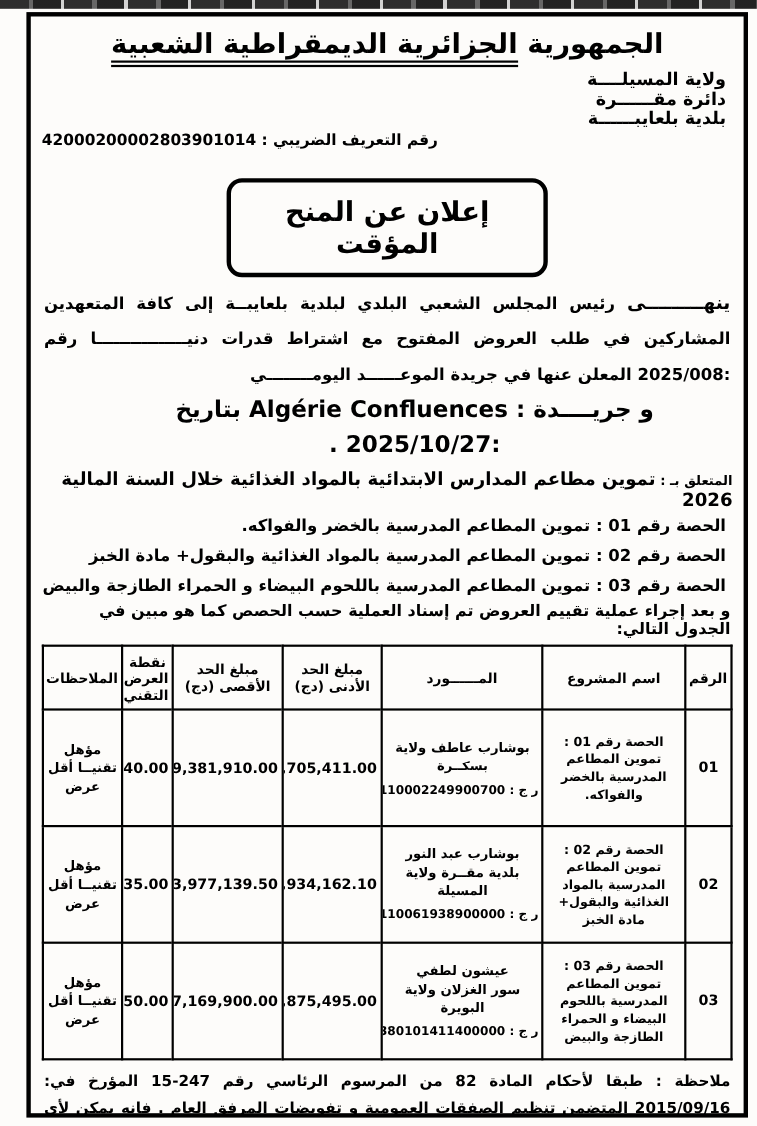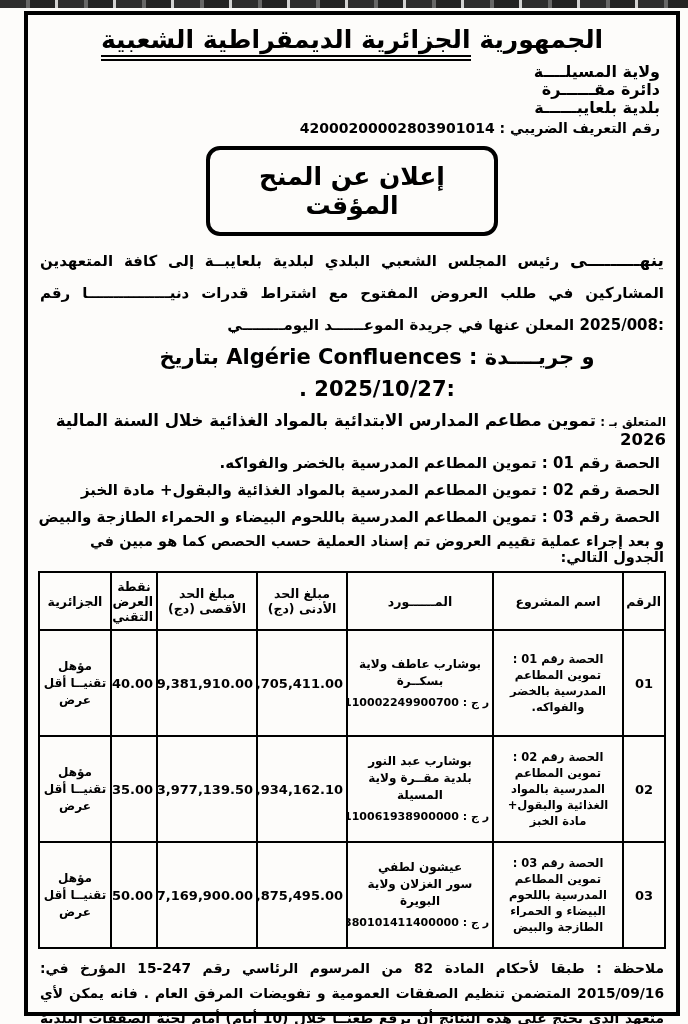--- a/index.html
+++ b/index.html
@@ -16,21 +16,21 @@
     position:absolute;top:11px;left:24px;right:24px;bottom:8px;
     border:4px solid #000;direction:rtl;
     display:flex;flex-direction:column;
     padding:4px 10px 0 10px;box-sizing:border-box;
   }
   .doc-title{
     text-align:center;font-size:25px;font-weight:900;margin:4px 0 2px 0;line-height:34px;letter-spacing:-.5px;
   }
   .doc-title .u2{border-bottom:6px double #000;padding-bottom:1px;}
   .admin{ text-align:right;font-weight:700;font-size:16px;line-height:18px;margin:4px 6px 0 0;}
-  .tax-line{ text-align:right;font-weight:700;font-size:14px;margin:3px 6px 0 0;}
+  .tax-line{ text-align:left;font-weight:700;font-size:14px;margin:3px 6px 16px 0;}
   .title-box{
     width:292px;margin:10px auto 6px auto;border:4px solid #000;border-radius:14px;
     text-align:center;padding:12px 6px;box-sizing:border-box;
   }
   .title-box span{font-size:25px;font-weight:900;}
   .para{font-size:15px;font-weight:700;line-height:32px;text-align:justify;margin:2px 2px 0 2px;}
   .para .lead{font-weight:900;font-size:17px;}
   .para-center{font-size:21px;font-weight:700;line-height:32px;text-align:center;margin:0 40px 0 90px;}
   .subject{margin:6px 0 0 0;text-align:right;}
   .subject .lbl{font-size:12px;font-weight:700;}
@@ -96,21 +96,21 @@
           <col style="width:72px">
       </colgroup>
       <thead>
         <tr>
           <th>الرقم</th>
           <th>اسم المشروع</th>
           <th>المــــــورد</th>
           <th>مبلغ الحد الأدنى (دج)</th>
           <th>مبلغ الحد الأقصى (دج)</th>
           <th>نقطة العرض التقني</th>
-          <th>الجزائرية</th>
+          <th>الملاحظات</th>
         </tr>
       </thead>
       <tbody>
         <tr>
           <td class="c-num">01</td>
           <td class="c-project">الحصة رقم 01 : تموين المطاعم المدرسية بالخضر والفواكه.</td>
           <td class="c-supplier">
             <div>بوشارب عاطف ولاية  بسكــرة</div>
             <div></div>
             <div class="c-rc">ر ج : 18028110002249900700</div>

